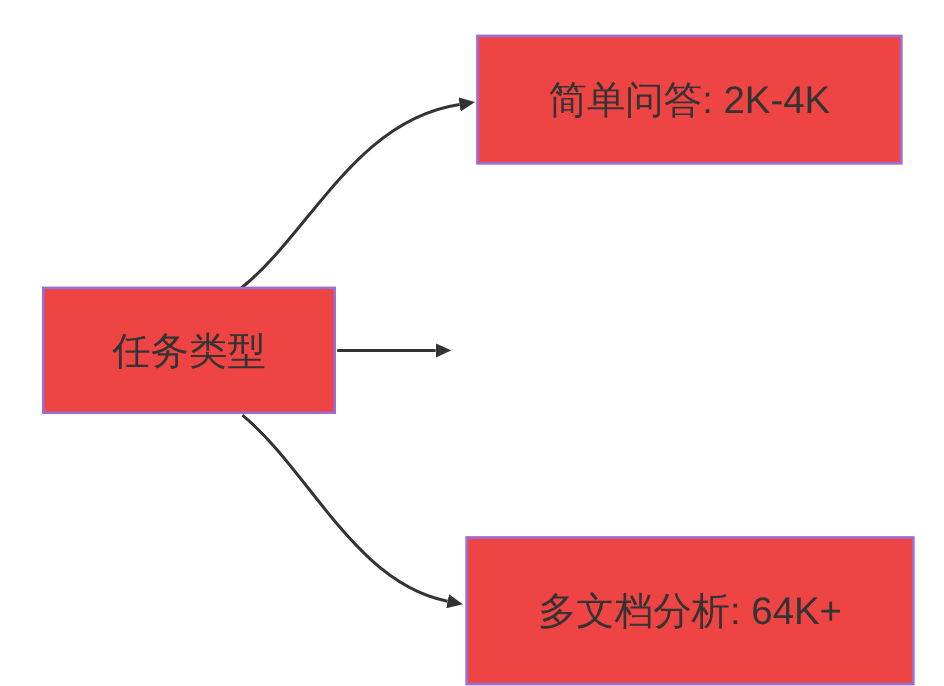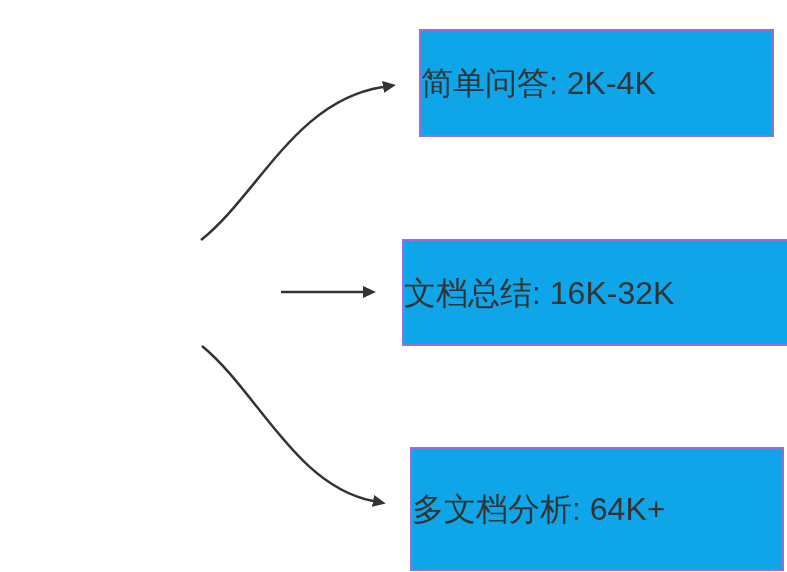--- a/index.html
+++ b/index.html
@@ -24,30 +24,29 @@
     pointer-events: none;
   }
   .edge-path {
     fill: none;
     stroke: #333333;
     stroke-width: 2.5px;
   }
   .node {
     position: absolute;
     box-sizing: border-box;
-    background: #0ea5e9;
+    background: #ef4444;
     border: 2.5px solid #9370DB;
     display: flex;
     align-items: center;
-    justify-content: flex-start;
+    justify-content: center;
     color: #333333;
     font-size: 32px;
     line-height: 1.25;
     white-space: nowrap;
-    margin-left: 22px;
   }
   .node-root        { left: 35px;  top: 239px; width: 245px; height: 106px; }
   .node-simple-qa   { left: 397px; top: 29px;  width: 355px; height: 108px; }
   .node-doc-summary { left: 380px; top: 239px; width: 388px; height: 107px; }
   .node-multi-doc   { left: 388px; top: 447px; width: 374px; height: 124px; }
 </style>
 </head>
 <body>
 
 <div class="canvas">
@@ -59,26 +58,26 @@
       </marker>
     </defs>
 
     <path class="edge-path" d="M 201 240 C 258 195, 296 100, 383 87" marker-end="url(#arrowhead)" stroke="#333333"></path>
 
     <path class="edge-path" d="M 281 292 L 363 292" marker-end="url(#arrowhead)" stroke="#333333"></path>
 
     <path class="edge-path" d="M 202 346 C 258 392, 296 486, 373 501" marker-end="url(#arrowhead)" stroke="#333333"></path>
   </svg>
 
+  <div class="node node-root">
+    <span>任务类型</span>
+  </div>
 
   <div class="node node-simple-qa">
     <span>简单问答: 2K-4K</span>
   </div>
 
-  <div class="node node-doc-summary">
-    <span>文档总结: 16K-32K</span>
-  </div>
 
   <div class="node node-multi-doc">
     <span>多文档分析: 64K+</span>
   </div>
 
 </div>
 
 </body></html>

